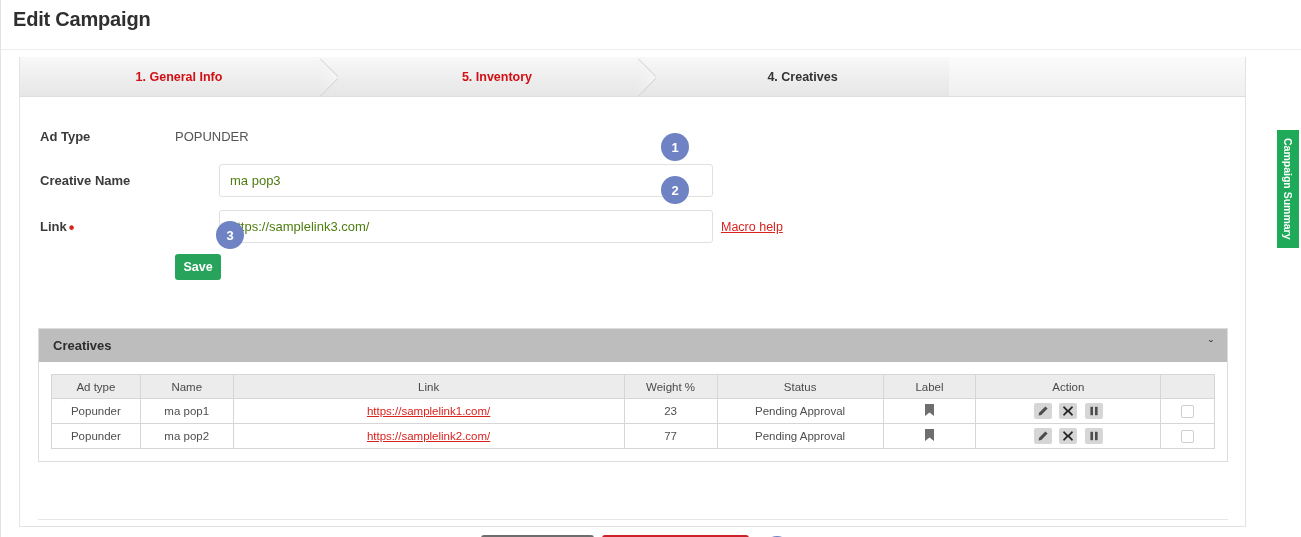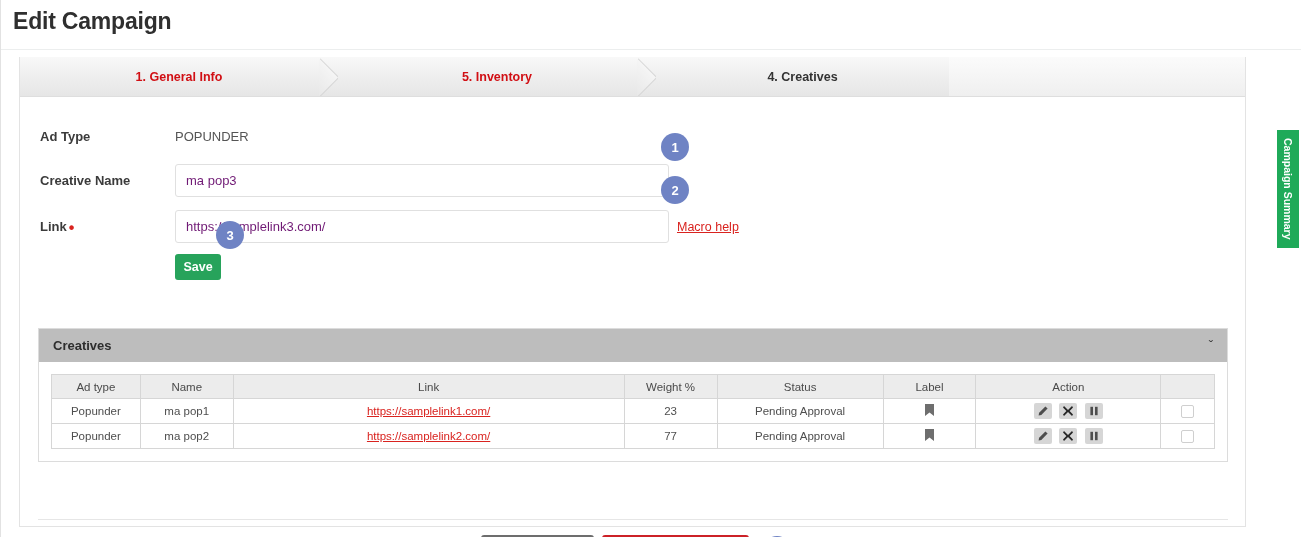--- a/index.html
+++ b/index.html
@@ -17,21 +17,21 @@
     border-left: 1px solid #e2e2e2;
   }
 
   
   .title-bar {
     height: 50px;
     padding: 8px 0 0 12px;
     border-bottom: 1px solid #eceeee;
   }
   .page-title {
-    font-size: 23px;
+    font-size: 20px;
     font-weight: bold;
     color: #2f2f2f;
     letter-spacing: -0.2px;
     margin: 0;
   }
 
   
   .card {
     position: absolute;
     left: 18px; top: 57px;
@@ -90,24 +90,25 @@
     color: #3b3b3b;
   }
   .flabel .req { color: #d9231f; font-size: 16px; line-height: 0; position: relative; top: 2px; margin-left: 2px;}
   .fval { font-size: 13px; color: #555; }
   .finput {
     width: 494px; height: 33px;
     border: 1px solid #e0e0e0;
     border-radius: 3px;
     background: #fff;
     font-size: 13px;
-    color: #701a75;
+    color: #4d7c0f;
     padding: 0 10px;
     font-family: "Liberation Sans", sans-serif;
     outline: none;
+    margin-left: 44px;
   }
   .macro-help {
     margin-left: 8px;
     font-size: 12.5px;
     color: #d9231f;
   }
   .btn {
     border: none; border-radius: 3px;
     font-family: "Liberation Sans", sans-serif;
     cursor: pointer;

